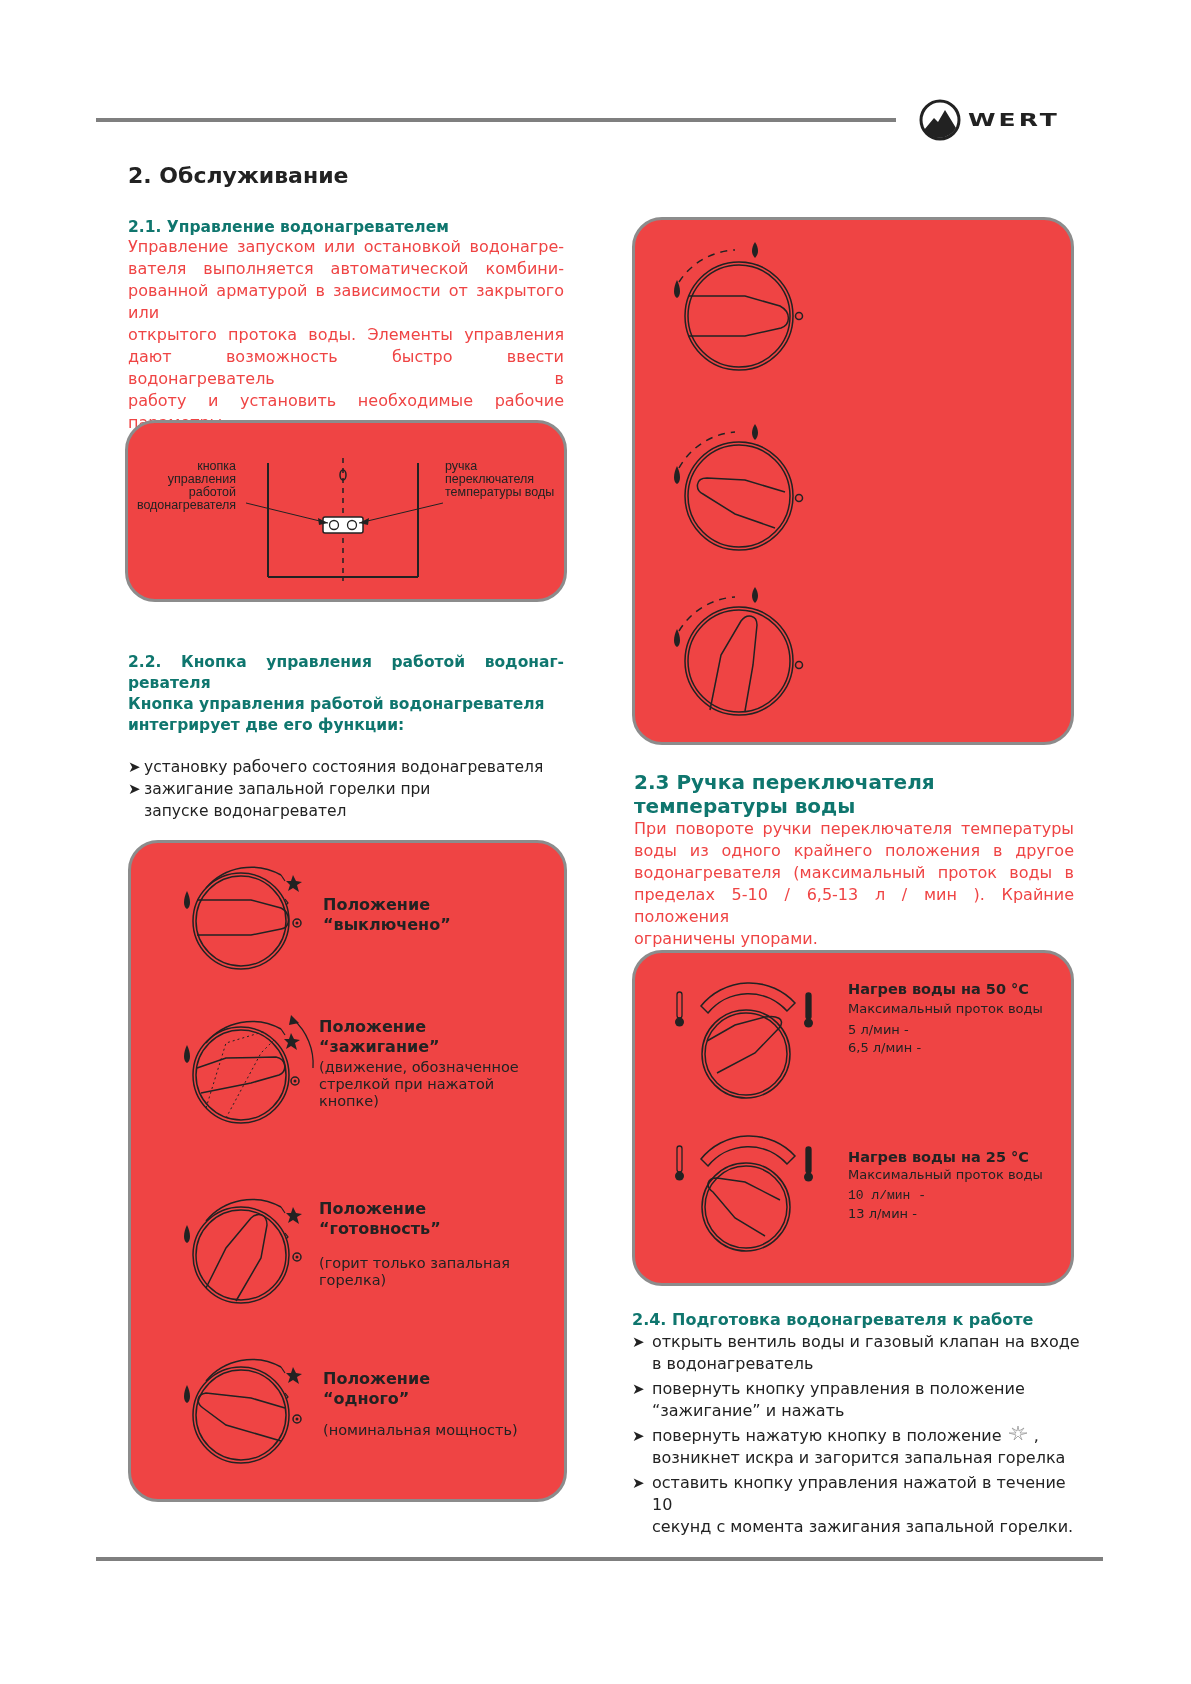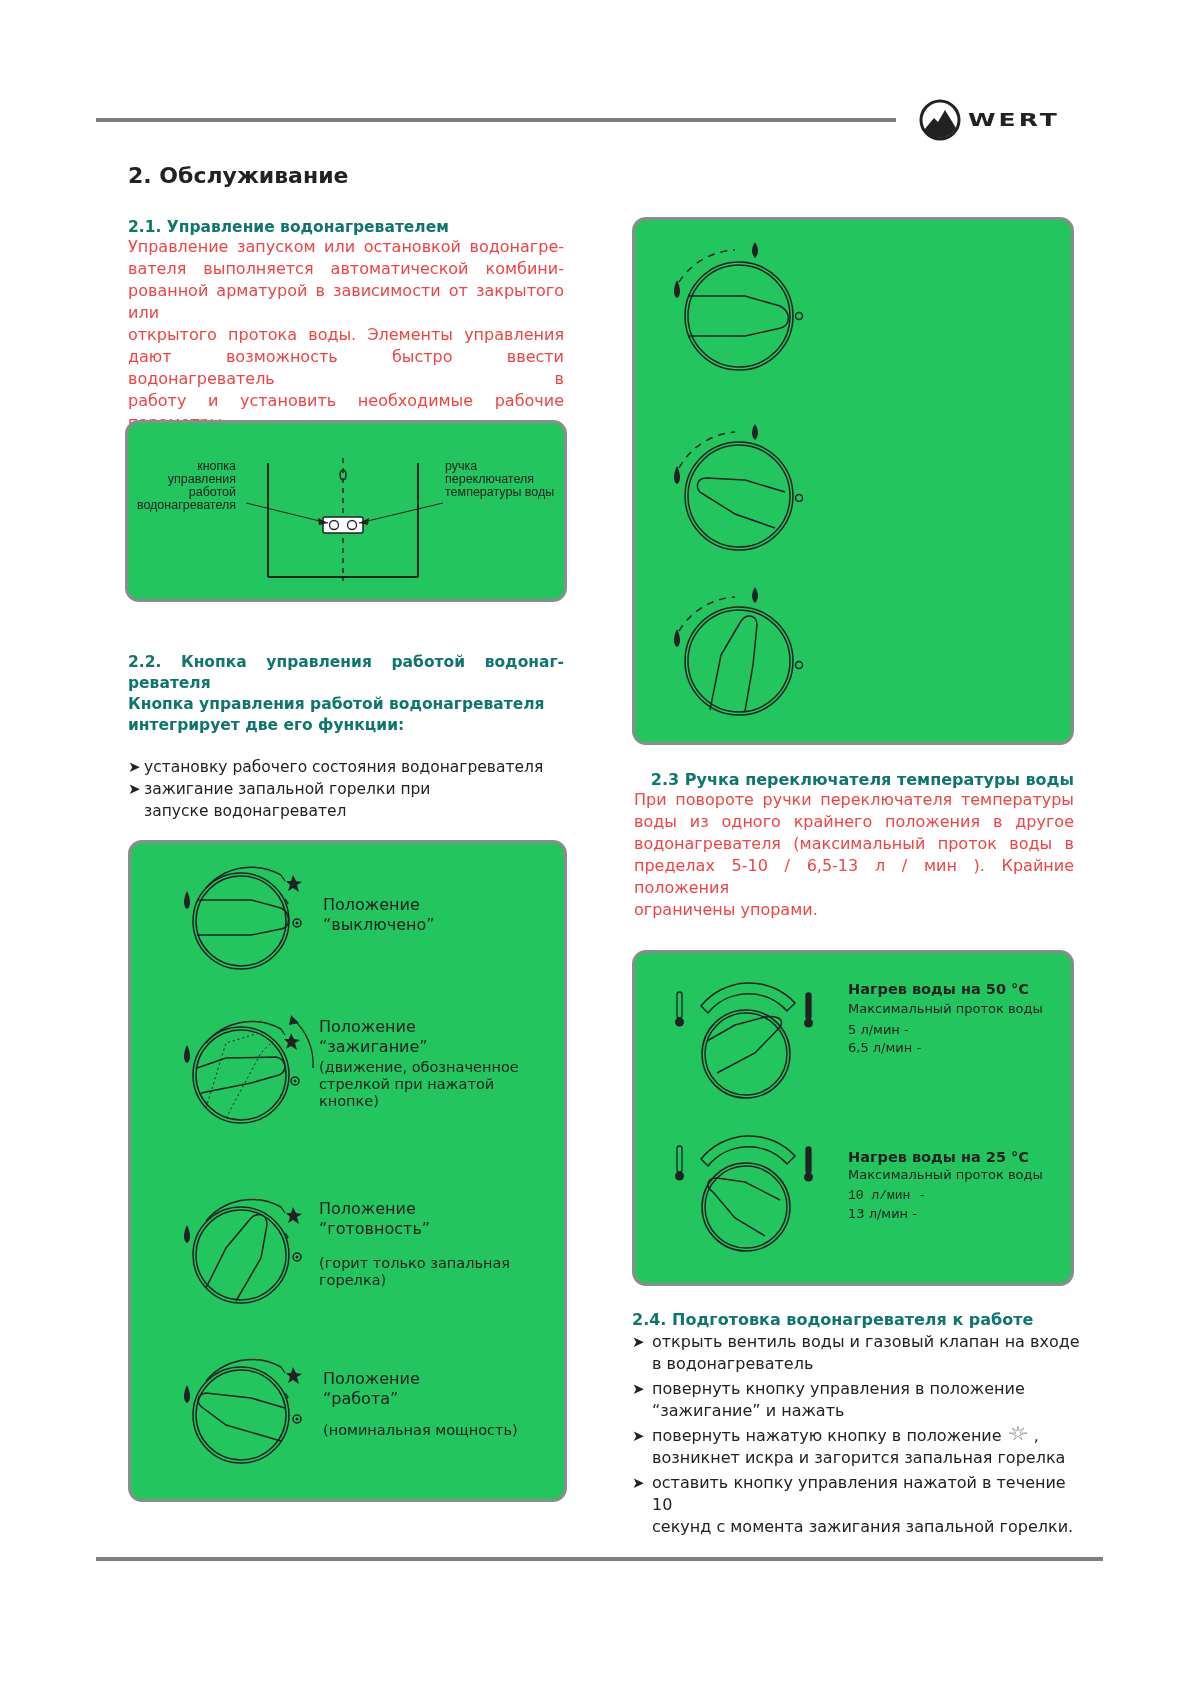--- a/index.html
+++ b/index.html
@@ -5,26 +5,26 @@
   html, body { margin: 0; padding: 0; background: #ffffff; }
   body { width: 1191px; height: 1684px; position: relative; overflow: hidden;
          font-family: "DejaVu Sans", sans-serif; color: #222; }
   .abs { position: absolute; }
   .rule { position: absolute; background: #7f7f7f; height: 4px; }
   .logo { position: absolute; left: 918px; top: 95px; width: 185px; height: 50px; display: flex; align-items: center; }
   .logo-text { font-family: "DejaVu Sans", sans-serif; font-size: 25px; letter-spacing: 3px; font-weight: bold; color: #222; margin-left: 6px; transform: scaleY(0.7); }
   h1 { position: absolute; left: 128px; top: 163px; margin: 0; font-size: 22px; font-weight: bold; color: #222; }
   .h2 { font-weight: bold; font-size: 15.5px; color: #0f766e; }
   .para { font-size: 16px; line-height: 22px; text-align: justify; color: #ef4444; }
-  .box { position: absolute; border: 3px solid #8c8c8c; border-radius: 14px; background: #22c55e; }
+  .box { position: absolute; border: 3px solid #8c8c8c; border-radius: 30px; background: #ef4444; }
   .bullets { list-style: none; margin: 0; padding: 0; font-size: 16px; line-height: 22px; color: #222; }
   .bullets li { position: relative; padding-left: 16px; }
   .bullets li .arr { position: absolute; left: 0; top: 0; font-size: 15px; }
   .bullets2 li { margin-bottom: 3px; padding-left: 20px; }
-  .caption-title { font-weight: normal; font-size: 16px; line-height: 20px; color: #222; }
+  .caption-title { font-weight: bold; font-size: 16px; line-height: 20px; color: #222; }
   .caption-note { font-size: 14.5px; line-height: 17px; color: #222; }
   .label-small { font-family: "Liberation Sans", sans-serif; font-size: 12.5px; line-height: 13px; color: #222; }
   .temp-title { font-weight: bold; font-size: 14.5px; color: #222; }
   .temp-text { font-size: 13px; line-height: 18px; color: #222; }
   svg { overflow: visible; }
 </style>
 </head>
 <body>
 
 <div class="rule" style="left:96px; top:118px; width:800px;"></div>
@@ -164,21 +164,21 @@
       <path d="M112 14 l3 6 6 1 -5 3 2 7 -6 -4 -5 3 2 -6 -4 -4 5 0 Z" fill="#222"></path>
       <circle cx="60" cy="62" r="48" fill="none" stroke="#222" stroke-width="1.5"></circle>
       <circle cx="60" cy="62" r="45" fill="none" stroke="#222" stroke-width="1.5"></circle>
       <path d="M104 55 L70 45 L25 40 C15 42 15 50 22 55 L45 72 L100 88" fill="none" stroke="#222" stroke-width="1.5"></path>
       <circle cx="116" cy="66" r="4" fill="none" stroke="#222" stroke-width="1.5"></circle>
       <circle cx="116" cy="66" r="1.5" fill="#222"></circle>
     </svg>
   </div>
   <div class="abs" style="left:192px; top:526px; width:240px;">
     <div class="caption-title">Положение</div>
-    <div class="caption-title">“работа”</div>
+    <div class="caption-title">“одного”</div>
     <div class="caption-note" style="margin-top:13px;">(номинальная мощность)</div>
   </div>
 </div>
 
 <div class="box" style="left:632px; top:217px; width:436px; height:522px;">
   <svg width="190" height="520" viewBox="0 0 190 520" style="position:absolute;left:0;top:0;">
 
     <g>
       <path d="M44 62 A70 70 0 0 1 100 30" fill="none" stroke="#222" stroke-width="1.5" stroke-dasharray="7,6"></path>
       <path d="M120 22 C116 28 116 34 120 38 C124 34 124 28 120 22 Z" fill="#222"></path>
@@ -205,21 +205,21 @@
       <path d="M42 54 C38 62 38 70 42 72 C46 70 46 62 42 54 Z" fill="#222"></path>
       <circle cx="104" cy="86" r="54" fill="none" stroke="#222" stroke-width="1.5"></circle>
       <circle cx="104" cy="86" r="51" fill="none" stroke="#222" stroke-width="1.5"></circle>
       <path d="M75 135 L86 80 L106 46 C112 38 122 40 122 50 L118 90 L110 136" fill="none" stroke="#222" stroke-width="1.5"></path>
       <circle cx="164" cy="90" r="3.5" fill="none" stroke="#222" stroke-width="1.5"></circle>
     </g>
   </svg>
 </div>
 
 <div class="abs" style="left:634px; top:770px; width:440px;">
-  <div class="h2" style="font-size:16px;text-align:right;">2.3 Ручка переключателя температуры воды</div>
+  <div class="h2" style="font-size:20px;">2.3 Ручка переключателя температуры воды</div>
   <div class="para">
     <div style="text-align-last:justify">При повороте ручки переключателя температуры</div>
     <div style="text-align-last:justify">воды из одного крайнего положения в другое</div>
     <div style="text-align-last:justify">водонагревателя (максимальный проток воды в</div>
     <div style="text-align-last:justify">пределах 5-10 / 6,5-13 л / мин ). Крайние положения</div>
     <div>ограничены упорами.</div>
   </div>
 </div>
 
 <div class="box" style="left:632px; top:950px; width:436px; height:330px;">

